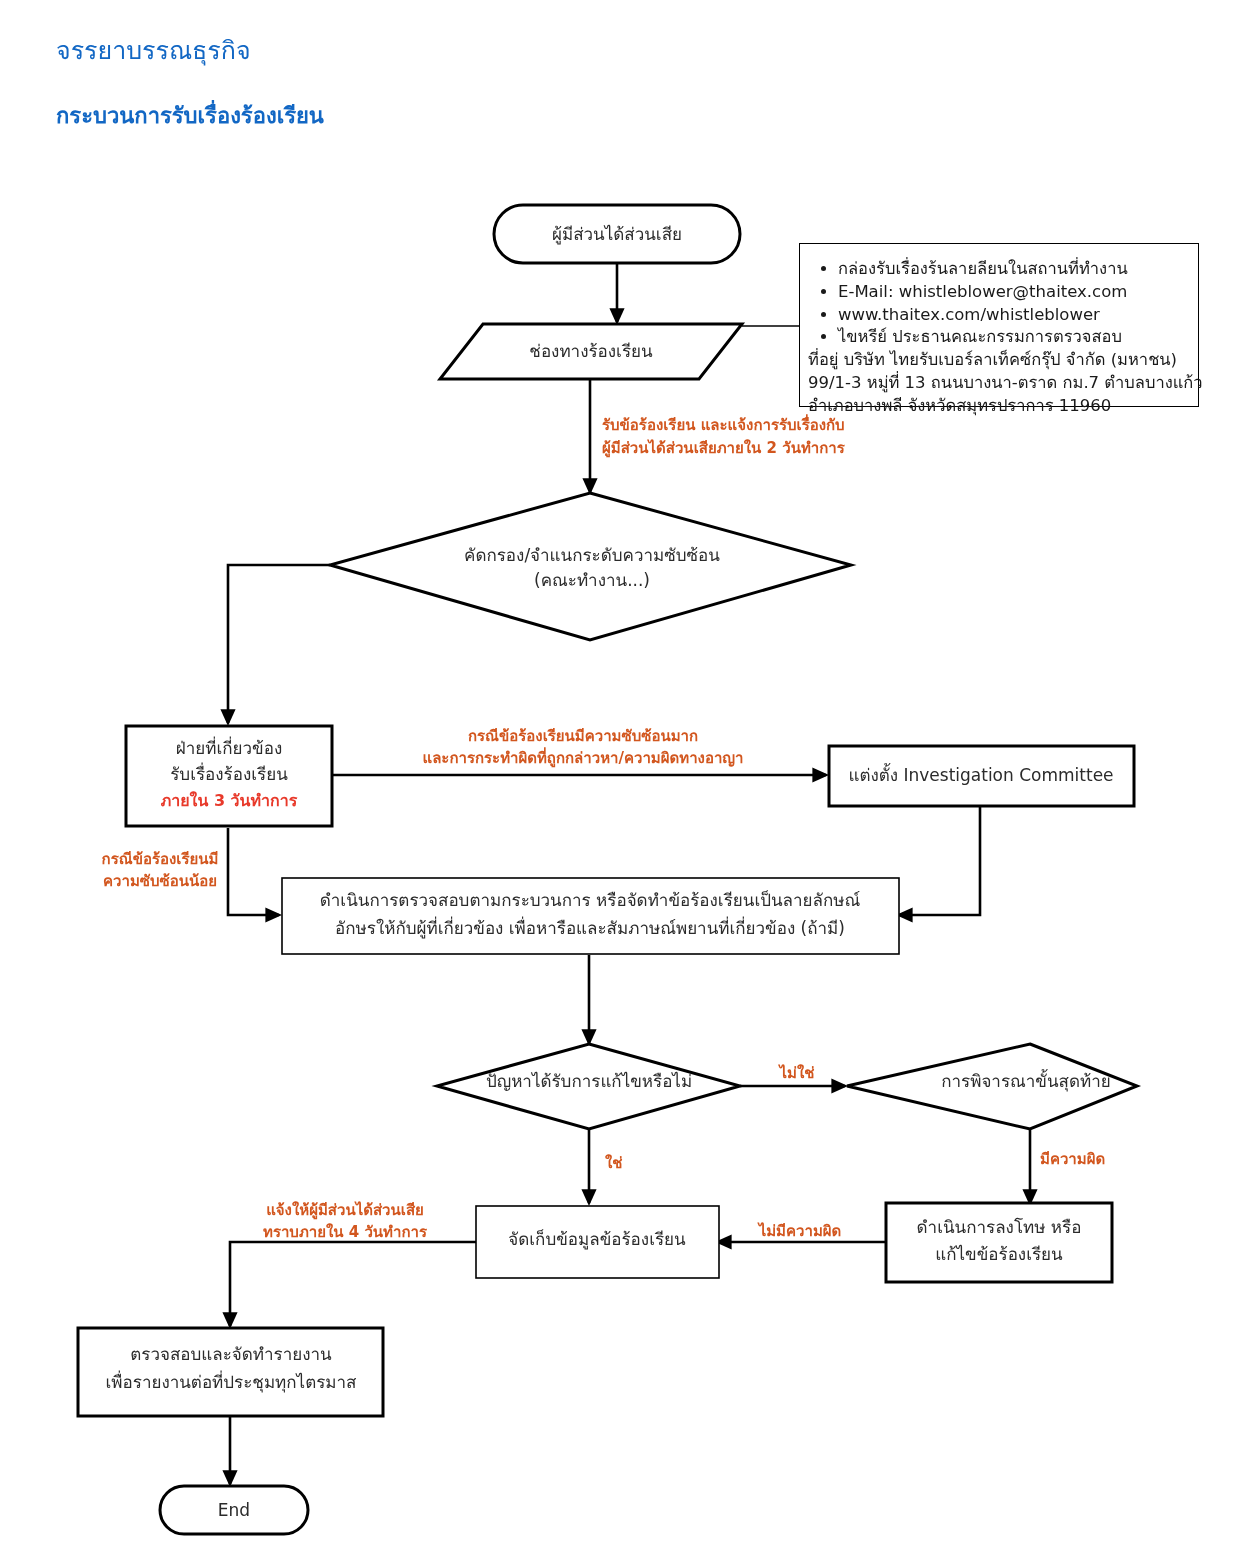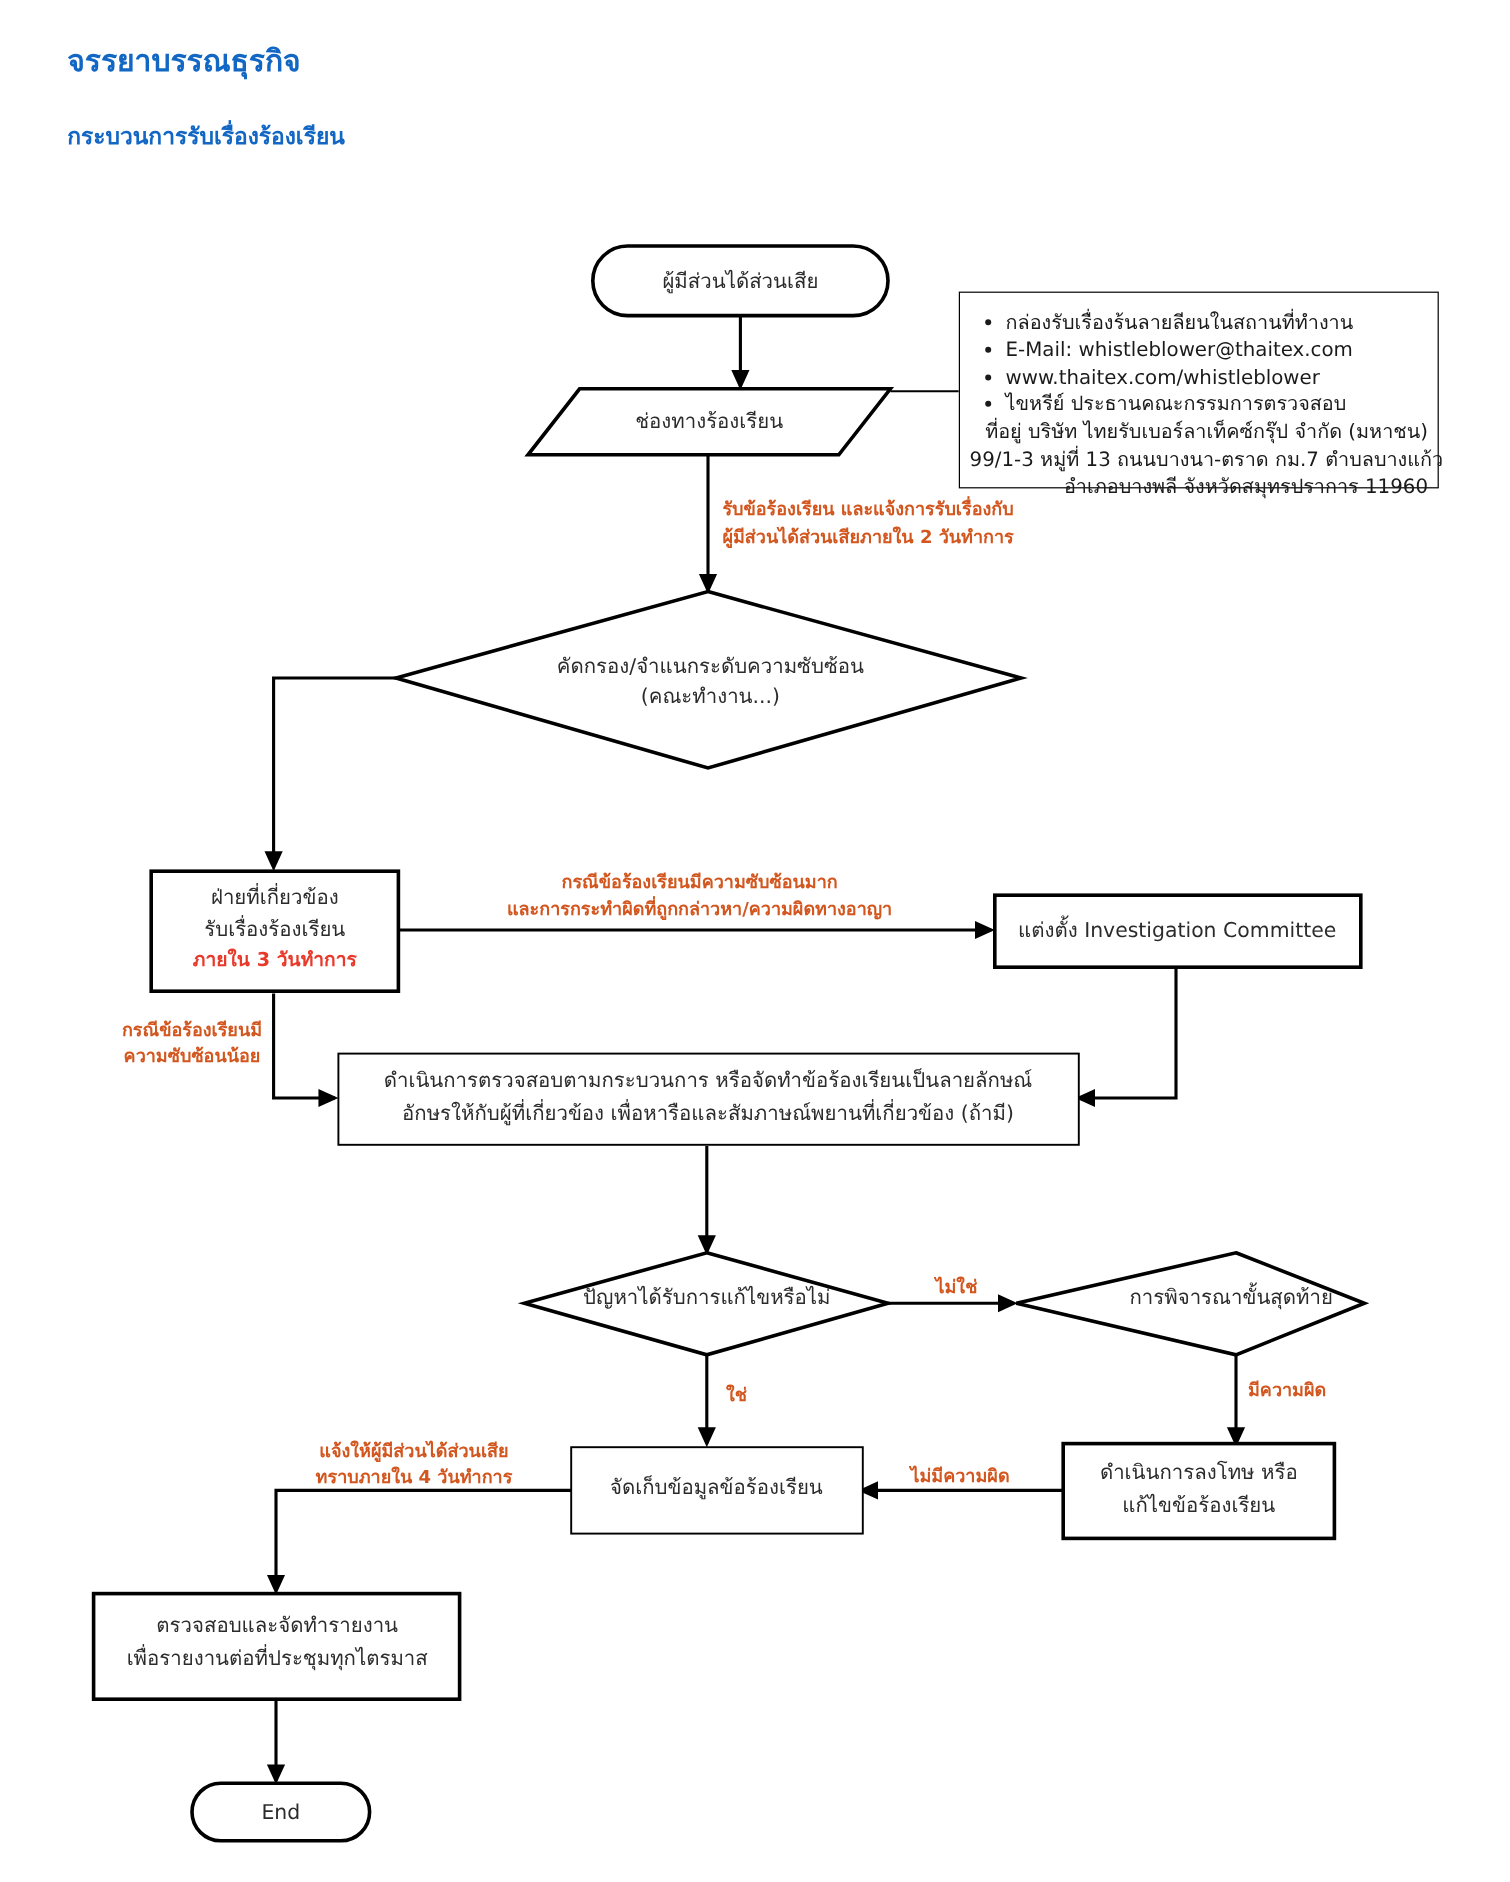--- a/index.html
+++ b/index.html
@@ -16,30 +16,30 @@
   }
   #page {
     position: absolute;
     inset: 0;
   }
   .heading1 {
     position: absolute;
     left: 56px;
     top: 30px;
     font-size: 25px;
-    font-weight: bold;
+    font-weight: normal;
     color: #1267c4;
     letter-spacing: 0px;
     white-space: nowrap;
   }
   .heading2 {
     position: absolute;
     left: 56px;
     top: 98px;
-    font-size: 19px;
+    font-size: 22px;
     font-weight: bold;
     color: #1267c4;
     white-space: nowrap;
   }
   svg#flow {
     position: absolute;
     left: 0;
     top: 0;
     width: 1258px;
     height: 1568px;
@@ -107,21 +107,21 @@
     line-height: 1.38;
   }
   .infobox li { margin: 0; }
   .infobox .addr {
     margin: 0;
     padding: 0 8px 0 8px;
     font-size: 16.5px;
     color: #1a1a1a;
     line-height: 1.38;
   }
-  .infobox .addr div { white-space: nowrap; text-align: right; }
+  .infobox .addr div { white-space: nowrap; }
   .link-underline { }
 </style>
 </head>
 <body>
 
 <div id="page">
 
   <div class="heading1">จรรยาบรรณธุรกิจ</div>
   <div class="heading2">กระบวนการรับเรื่องร้องเรียน</div>
 

